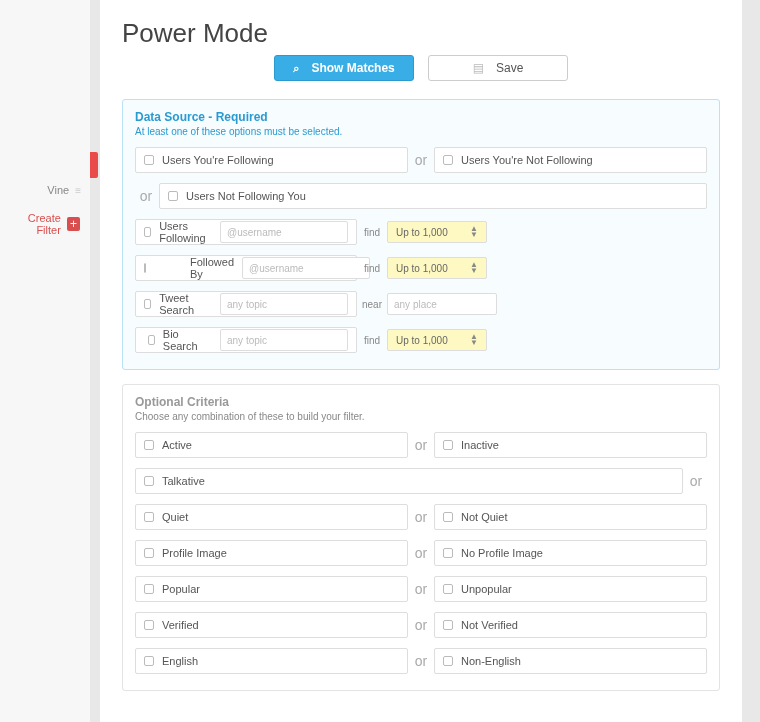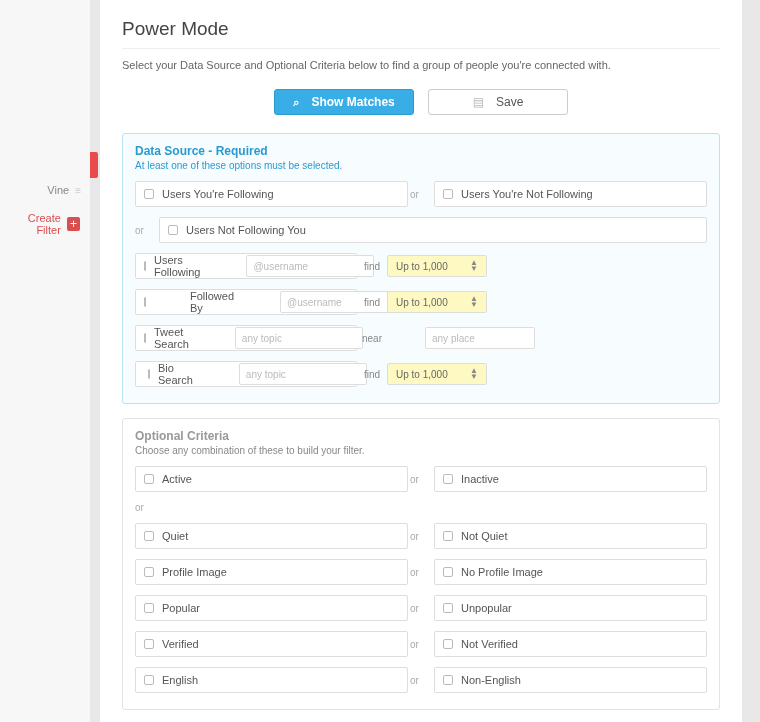--- a/index.html
+++ b/index.html
@@ -58,21 +58,21 @@
       background: #e8e8e8;
       padding: 0 18px 0 10px;
     }
     .main {
       background: #fff;
       height: 100%;
       overflow-y: auto;
       padding: 18px 22px 40px;
     }
     h1 {
-      font-size: 19px;
+      font-size: 26px;
       font-weight: 400;
       color: #444;
       margin-bottom: 6px;
     }
     .subtitle {
       font-size: 11px;
       color: #666;
       border-top: 1px solid #eee;
       padding: 10px 0 14px;
       margin-top: 8px;
@@ -120,21 +120,22 @@
     .panel.required .panel-subtitle { color: #2a9bd1; }
     .panel.optional .panel-title { color: #999; }
     .row {
       display: flex;
       align-items: center;
       gap: 2px;
       margin-bottom: 10px;
     }
     .or-sep {
       width: 22px;
-      font-size: 10px;
+      text-align: center;
+      font-size: 14px;
       color: #aaa;
     }
     .option-box {
       display: flex;
       align-items: center;
       gap: 8px;
       background: #fff;
       border: 1px solid #ddd;
       border-radius: 2px;
       height: 26px;
@@ -174,42 +175,41 @@
       border-radius: 2px;
       height: 22px;
       padding: 0 8px;
       font-size: 10px;
       color: #666;
       background: #fef9c3;
       width: 100px;
     }
     .select-box .arrows { color: #888; font-size: 8px; line-height: 0.7; display: flex; flex-direction: column; }
     .inline-input-row .option-box { width: 86px; }
-    .inline-input-row .text-input { width: 128px; margin-left: 38px; }
+    .inline-input-row .text-input { width: 128px; }
   </style>
 </head>
 <body>
 
 <div class="page">
   <div class="sidebar">
     <div class="sidebar-item vine">
       <span>Vine</span>
       <span class="menu-icon">≡</span>
     </div>
     <div class="sidebar-item create">
       <span>Create Filter</span>
       <span class="plus">+</span>
     </div>
   </div>
   <div class="red-stub"></div>
 
   <div class="main-wrap">
     <div class="main">
       <h1>Power Mode</h1>
-      <div class="subtitle">Select your Data Source and Optional Criteria below to find a group of people you're connected with.</div>
 
       <div class="action-row">
         <div class="btn primary">
           <span class="mag">⌕</span>
           <span>Show Matches</span>
         </div>
         <div class="btn">
           <span style="color:#bbb;">▤</span>
           <span>Save</span>
         </div>
@@ -305,20 +305,24 @@
                 <span class="chk"></span>
                 <span>Active</span>
               </div>
               <div class="or-sep">or</div>
               <div class="option-box full">
                 <span class="chk"></span>
                 <span>Inactive</span>
               </div>
             </div>
             <div class="row">
+              <div class="option-box full">
+                <span class="chk"></span>
+                <span>Talkative</span>
+              </div>
               <div class="or-sep">or</div>
             </div>
             <div class="row">
               <div class="option-box full">
                 <span class="chk"></span>
                 <span>Quiet</span>
               </div>
               <div class="or-sep">or</div>
               <div class="option-box full">
                 <span class="chk"></span>

